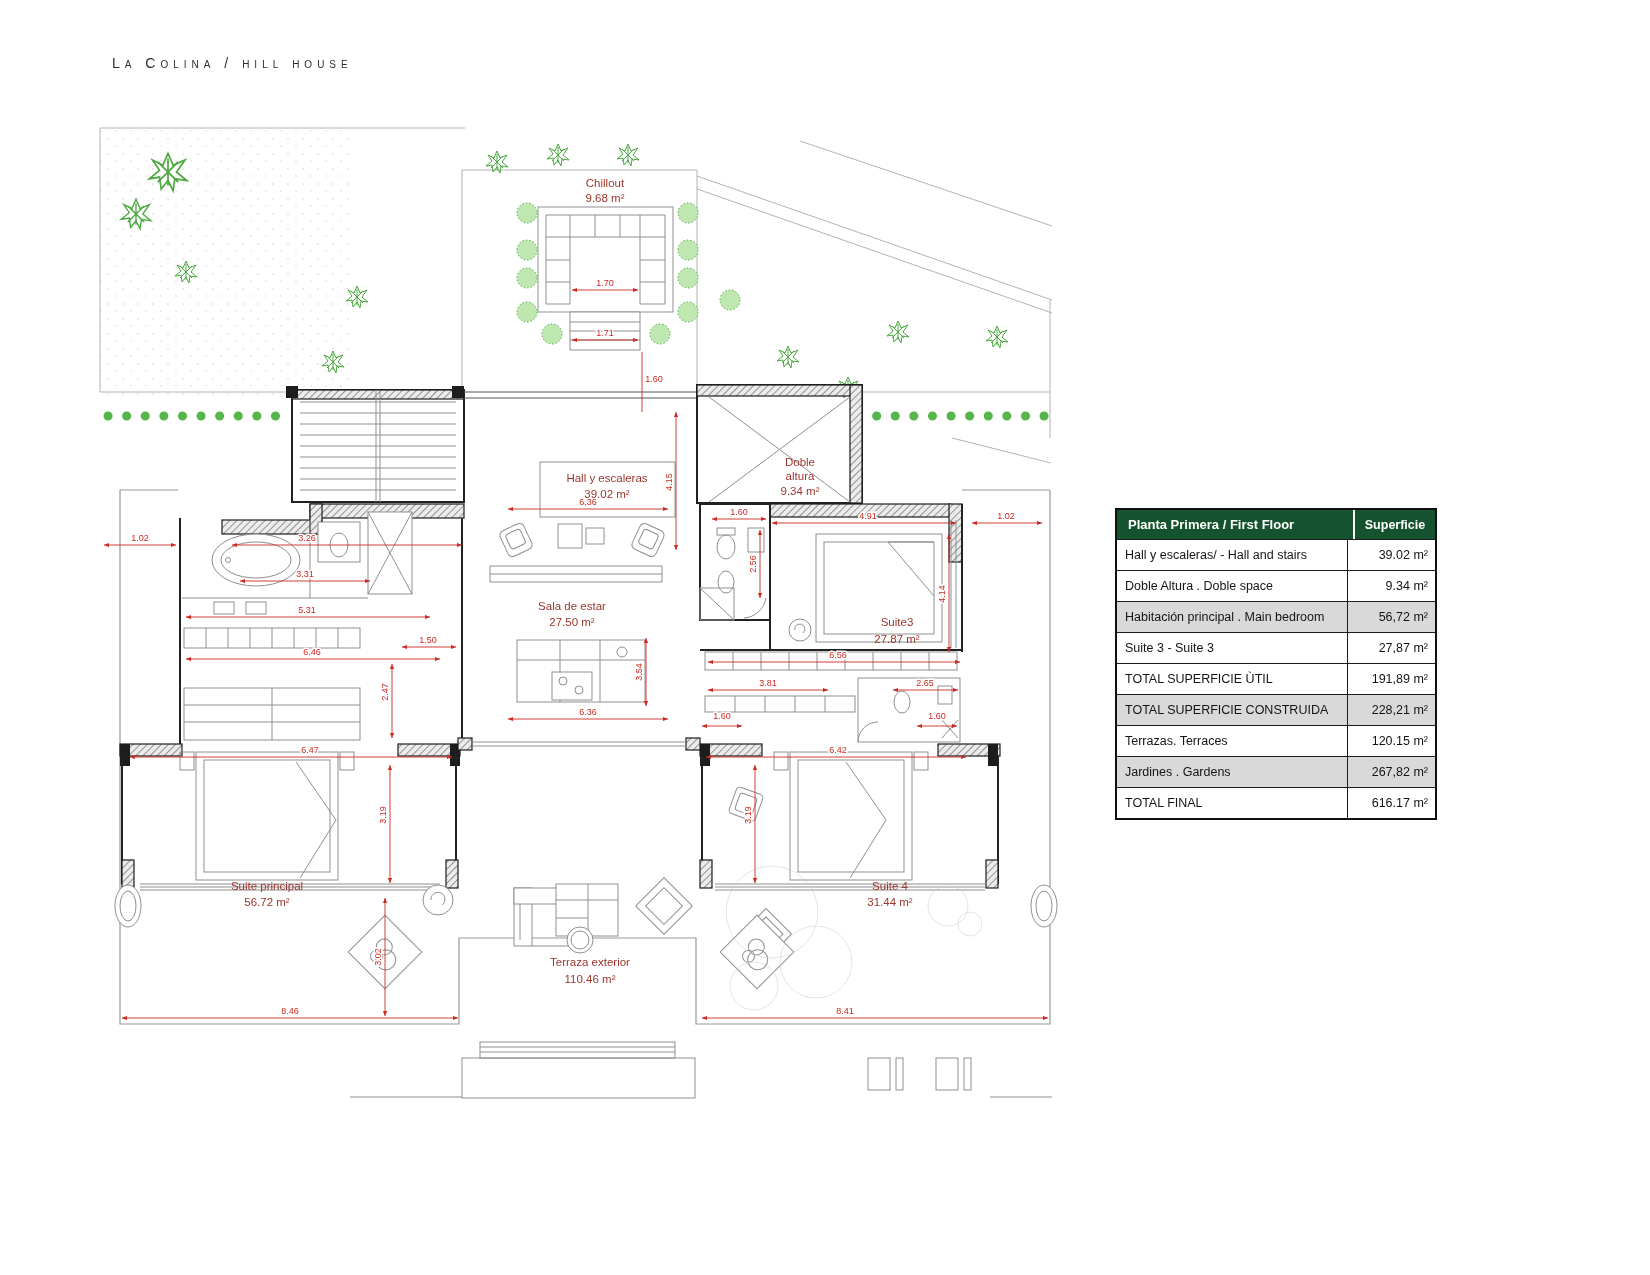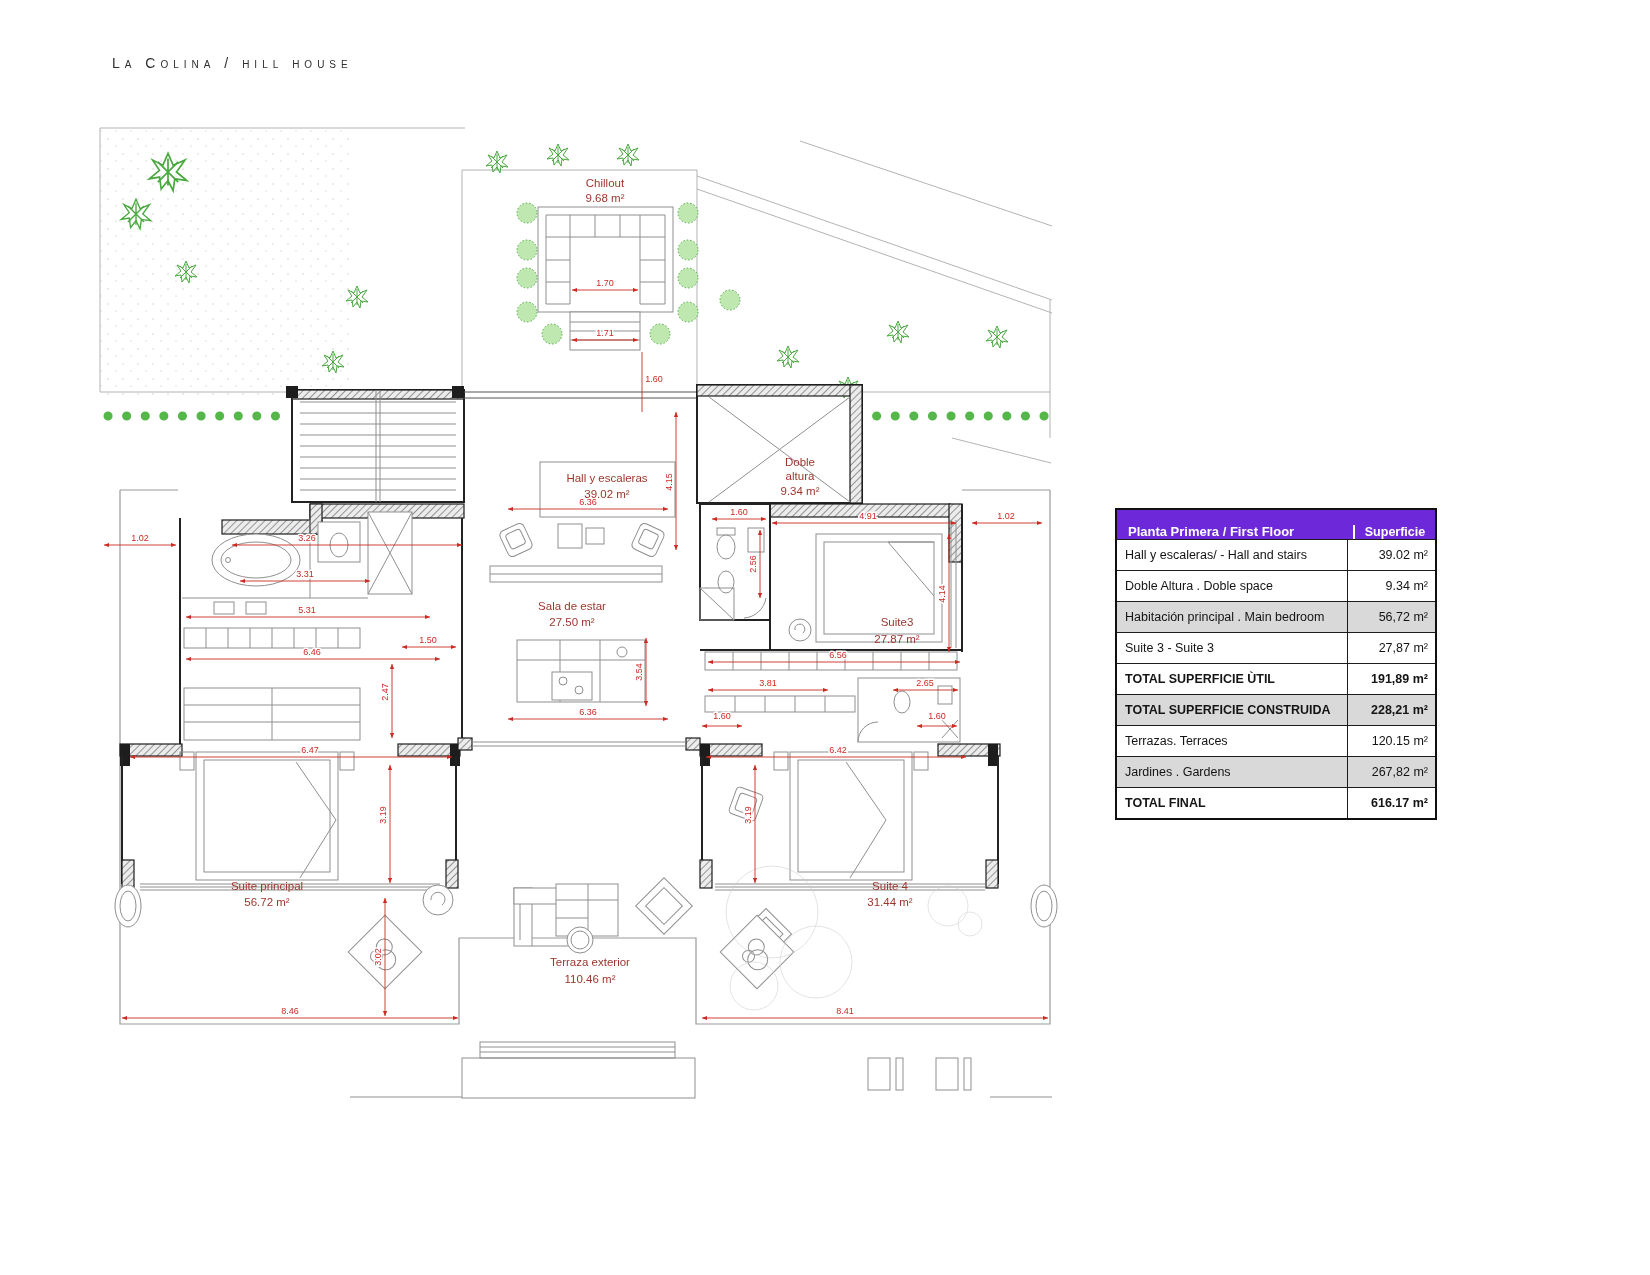--- a/index.html
+++ b/index.html
@@ -26,22 +26,22 @@
   .dt{fill:#cc2a22;font-size:9px;text-anchor:middle;paint-order:stroke;stroke:#fff;stroke-width:3px;
       font-family:"Liberation Sans",sans-serif;}
   .room{fill:#9c352c;font-size:11.5px;text-anchor:middle;font-family:"Liberation Sans",sans-serif;}
   .wm{stroke:#cccccc;stroke-width:1;fill:none;opacity:.55;}
 
   
   .tbl{position:absolute;left:1115px;top:508px;width:318px;border:2px solid #101010;background:#fff;}
   .trow{display:flex;height:30px;border-top:1.6px solid #1c1c1c;background:#fff;
         font-size:12.5px;color:#141414;}
   .trow.alt{background:#d9d9d9;}
-  .trow.b{font-weight:bold;}
-  .thead{display:flex;height:29px;background:#6d28d9;color:#fff;border-top:none;align-items:flex-end;}
+  .trow.b{font-weight:normal;}
+  .thead{display:flex;height:29px;background:#14532d;color:#fff;border-top:none;}
   .thead .c1{flex:1;display:flex;align-items:center;padding-left:11px;font-weight:bold;font-size:13px;}
   .thead .c2{width:80px;display:flex;align-items:center;justify-content:center;
              border-left:2px solid #ffffff;font-weight:bold;font-size:12.5px;margin-left:16px;}
   .trow .c1{flex:1;display:flex;align-items:center;padding-left:8px;}
   .trow .c2{width:80px;display:flex;align-items:center;justify-content:flex-end;
             padding-right:7px;border-left:1.6px solid #1c1c1c;}
 </style>
 </head>
 <body>
 

